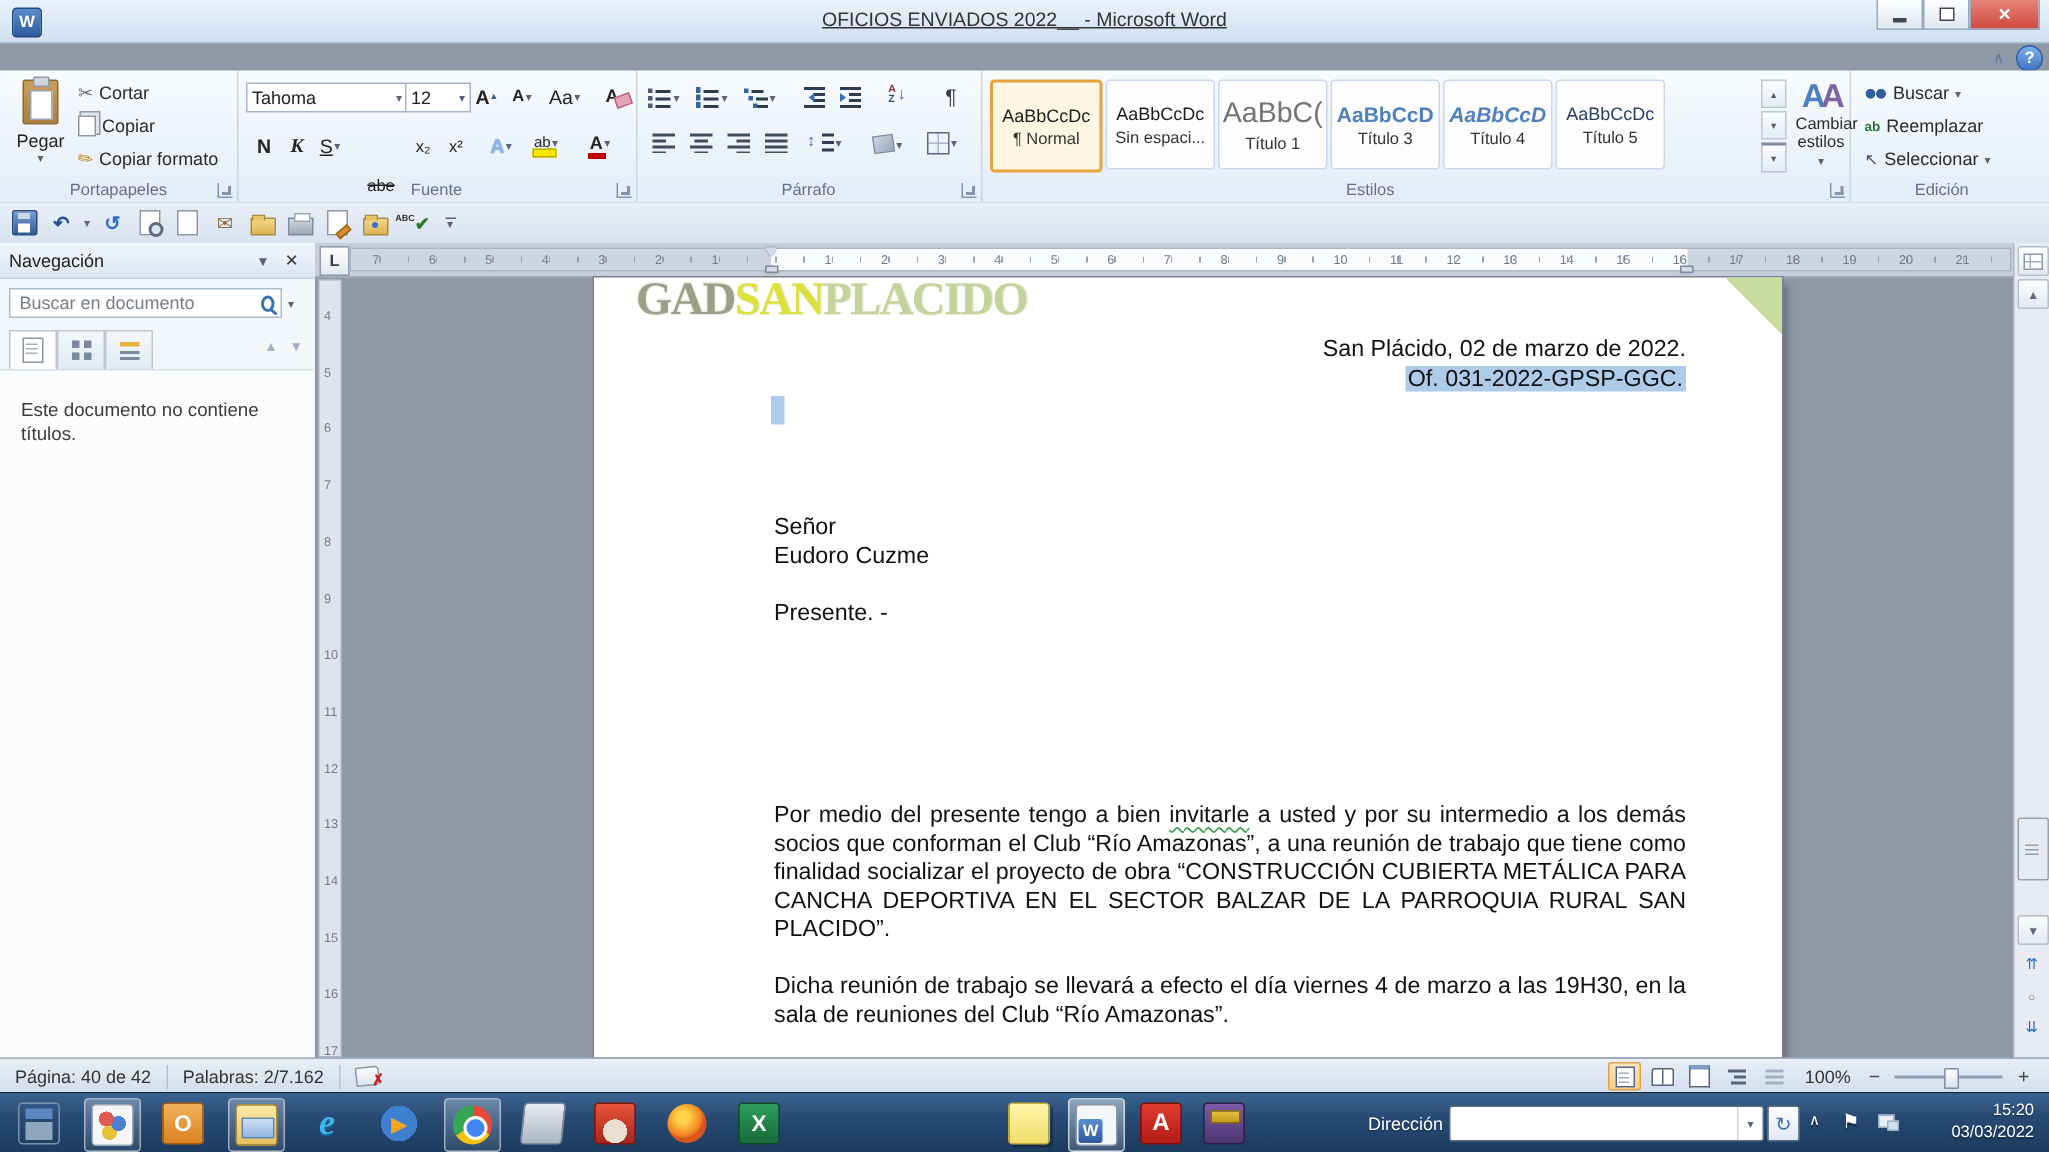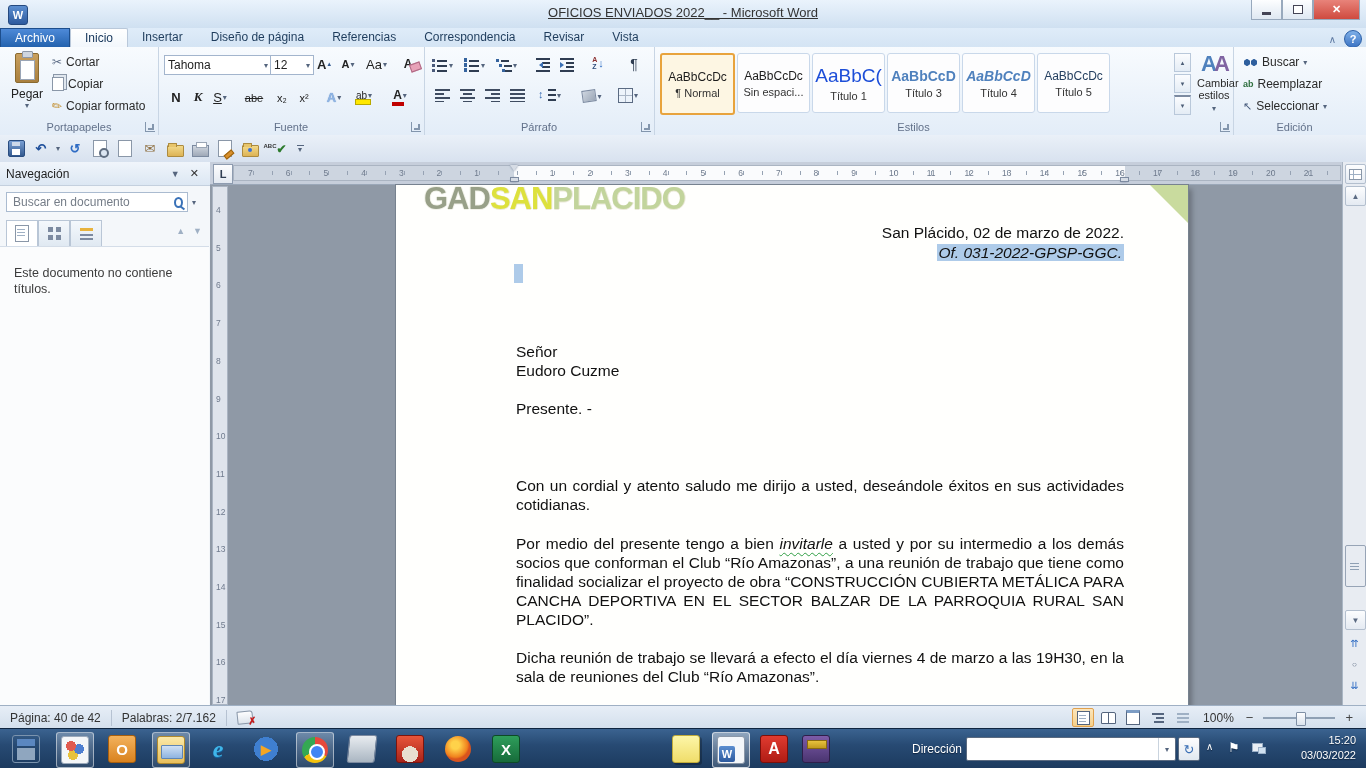--- a/index.html
+++ b/index.html
@@ -48,21 +48,21 @@
   .clipboard{width:22px;height:28px;background:linear-gradient(#c9a05e,#a97f3e);border:1px solid #8a6a30;border-radius:2px;position:relative;}
   .clipboard::before{content:'';position:absolute;left:4px;top:6px;width:13px;height:18px;background:#fff;border:1px solid #9aa5b5;}
   .clipboard::after{content:'';position:absolute;left:6px;top:-3px;width:9px;height:5px;background:#cfd6df;border:1px solid #8d98a8;border-radius:1px;}
   
   .combo{background:#fff;border:1px solid #a3b5cd;height:18px;display:flex;align-items:center;
     justify-content:space-between;padding:0 3px;font-size:12px;}
   .fbtn{height:20px;min-width:20px;display:flex;align-items:center;justify-content:center;gap:1px;font-size:13px;}
   .bold-n{font-weight:bold;}
   .ital-k{font-style:italic;font-family:"Liberation Serif",serif;font-weight:bold;}
   .und-s{text-decoration:underline;}
-  .strike-abe{text-decoration:line-through;font-size:11px;}
+  .strike-abe{text-decoration:line-through;font-size:11px;margin-top:26px;}
   .fx-a{font-weight:bold;color:#8fb4e3;text-shadow:0 0 1px #4a7fc1;}
   .hl-ab{font-size:10px;position:relative;}
   .hl-ab::after{content:'';position:absolute;left:-1px;bottom:-4px;width:14px;height:4px;background:#ffe800;border:1px solid #b9a900;}
   .fc-a{font-weight:bold;position:relative;font-size:12px;}
   .fc-a::after{content:'';position:absolute;left:-1px;bottom:-4px;width:12px;height:4px;background:#c00000;}
   .grow-shrink{font-weight:bold;font-size:13px;position:relative;}
   .tiny-up{position:absolute;right:-7px;top:-2px;font-size:7px;color:#33598f;}
   .eraser-a{position:relative;font-size:12px;font-weight:bold;}
   .eraser-a::after{content:'';position:absolute;right:-9px;bottom:0;width:9px;height:6px;background:#e8a2b8;border:1px solid #b06a85;transform:rotate(-20deg);}
   
@@ -106,21 +106,21 @@
   .ic-shade{width:12px;height:10px;background:linear-gradient(135deg,#cfd6e0,#9aa6b6);border:1px solid #7c8aa0;transform:rotate(-8deg);}
   .ic-borders{width:13px;height:13px;border:1px solid #5a6a82;background-repeat:no-repeat;background-image:
     linear-gradient(#aab6c6,#aab6c6),linear-gradient(#aab6c6,#aab6c6);
     background-size:13px 1px,1px 13px;background-position:0 6px,6px 0;}
   
   .stylecell{width:71px;height:58px;border:1px solid #c9d8ea;border-radius:3px;background:#fdfdfe;
     display:flex;flex-direction:column;align-items:center;justify-content:center;gap:3px;}
   .stylecell.sel{border:2px solid #e8a33d;background:#fdf6e3;}
   .sprev{font-size:12px;color:#1c1c1c;white-space:nowrap;}
   .sname{font-size:11px;color:#333;white-space:nowrap;}
-  .sp-t1{font-size:19px;color:#1d4ed8;}
+  .sp-t1{font-size:19px;color:#737373;}
   .sp-t2{font-size:18px;color:#4f81bd;}
   .sp-t3{font-size:14px;color:#4f81bd;font-weight:bold;}
   .sp-t4{font-size:14px;color:#4f81bd;font-weight:bold;font-style:italic;}
   .sp-t5{font-size:12px;color:#243f60;}
   .gsb{width:15px;height:17px;border:1px solid #b9c8da;background:linear-gradient(#fbfcfe,#e4ecf5);
     display:flex;align-items:center;justify-content:center;font-size:7px;color:#4c5d76;}
   .bigAA{font-size:22px;font-weight:bold;color:#4f81bd;letter-spacing:-3px;}
   .bigAA .a2{color:#8064a2;}
   
   .binoc{width:15px;height:9px;background:
@@ -197,30 +197,30 @@
   .ind-first{position:absolute;left:276px;top:-1px;width:0;height:0;border:4px solid transparent;border-top:6px solid #d6dce5;filter:drop-shadow(0 0 1px #7c8aa0);}
   .ind-hang{position:absolute;left:276px;top:7px;width:0;height:0;border:4px solid transparent;border-bottom:5px solid #d6dce5;filter:drop-shadow(0 0 1px #7c8aa0);}
   .ind-box{position:absolute;left:276.5px;top:12px;width:7px;height:3px;background:#d6dce5;outline:1px solid #7c8aa0;}
   .ind-right{position:absolute;left:886px;top:7px;width:0;height:0;border:4px solid transparent;border-bottom:5px solid #d6dce5;filter:drop-shadow(0 0 1px #7c8aa0);}
   .ind-rbox{position:absolute;left:886.5px;top:12px;width:7px;height:3px;background:#d6dce5;outline:1px solid #7c8aa0;}
   #v-ruler{left:2px;top:24px;width:16px;height:519px;background:#dfe4ec;border:1px solid #aab4c2;box-sizing:border-box;position:absolute;}
   #page{left:186px;top:23px;width:792px;height:520px;background:#fffffd;
     box-shadow:0 0 0 1px #77828f,4px 4px 5px rgba(0,0,0,.25);}
   #page-corner{right:0;top:0;width:0;height:0;border-top:38px solid #c9db9e;border-left:38px solid transparent;}
   
-  #logo{left:28px;top:-4px;font-family:Liberation Sans, sans-serif;font-weight:800;font-size:31px;letter-spacing:-1px;white-space:nowrap;}
+  #logo{left:28px;top:-4px;font-family:Liberation Serif, serif;font-weight:800;font-size:31px;letter-spacing:-1px;white-space:nowrap;}
   #logo .p1{color:#98a088;text-shadow:0 1px 0 #f2f2ea,1px 0 0 #f2f2ea,-1px 0 0 #f2f2ea,0 -1px 0 #f2f2ea;}
   #logo .p2{color:#dde13d;text-shadow:0 1px 0 #eceadb,1px 0 0 #eceadb;}
   #logo .p3{color:#c2d49c;text-shadow:0 1px 0 #eceadb,1px 0 0 #eceadb;}
   .docline{position:absolute;left:120px;right:64px;font-size:15.5px;line-height:19px;color:#111;}
   .rightal{text-align:right;}
-  .hl{background:#aecbe9;padding:0 2px;font-style:italic;}
+  .hl{background:#aecbe9;padding:0 2px;}
   #sel-block{left:118px;top:79px;width:9px;height:19px;background:#aecbe9;}
   .just{text-align:justify;}
-  .misspell{text-decoration:underline wavy #2f9e44 1px;text-underline-offset:3px;font-style:italic;}
+  .misspell{text-decoration:underline wavy #2f9e44 1px;text-underline-offset:3px;}
 
   
   #vscroll{left:1342px;top:162px;width:24px;height:543px;background:#e8ecf2;border-left:1px solid #aab6c4;}
   .scbtn{position:absolute;left:2px;width:19px;height:18px;border:1px solid #b3bfce;border-radius:2px;
     background:linear-gradient(#fcfdfe,#e4eaf2);display:flex;align-items:center;justify-content:center;color:#5a6a82;font-size:8px;}
   #sc-ruler-toggle .mini-ruler{width:11px;height:9px;background:#fff;border:1px solid #8a97a8;background-image:
     linear-gradient(#9fb0c4,#9fb0c4),linear-gradient(#9fb0c4,#9fb0c4);background-size:1px 9px,11px 1px;
     background-position:3px 0,0 4px;background-repeat:no-repeat;}
   #sc-thumb{position:absolute;left:2px;top:383px;width:19px;height:40px;border:1px solid #97a4b6;border-radius:2px;
     background:linear-gradient(90deg,#f4f7fa,#d9e1ea);background-image:linear-gradient(#8fa0b4,#8fa0b4),linear-gradient(#8fa0b4,#8fa0b4),linear-gradient(#8fa0b4,#8fa0b4);
@@ -306,30 +306,20 @@
       <div class="capbtn">
           <span class="min-bar"></span>
         </div>
       <div class="capbtn">
           <span class="rest-ic"></span>
         </div>
       <div class="capbtn" id="close-btn">✕</div>
     </div>
   </div>
 
-  <div id="tabsrow" class="abs">
-    <span class="rtab file">Archivo</span>
-    <span class="rtab active">Inicio</span>
-    <span class="rtab">Insertar</span>
-    <span class="rtab">Diseño de página</span>
-    <span class="rtab">Referencias</span>
-    <span class="rtab">Correspondencia</span>
-    <span class="rtab">Revisar</span>
-    <span class="rtab">Vista</span>
-  </div>
   <div id="ribbon-right" class="abs">
     <span id="collapse-ribbon">∧</span>
     <span id="help-btn">?</span>
   </div>
 
   <div id="ribbon" class="abs">
 
     <div class="rgroup" style="left:0;width:158px;">
       <div id="paste-big" class="abs">
         <span class="clipboard"></span>
@@ -654,21 +644,20 @@
       </div>
       <div class="docline rightal" style="top:38px;text-align:right;">San Plácido, 02 de marzo de 2022.</div>
       <div class="docline rightal" style="top:58px;"><span class="hl">Of. 031-2022-GPSP-GGC.</span></div>
       <div id="sel-block" class="abs"></div>
       <div class="docline" style="top:157px;">
         <span>Señor</span><br>
         <span>Eudoro Cuzme</span><br>
         <br>
         <span>Presente. -</span>
       </div>
-      <div class="docline just" style="top:291px;">Con un cordial y atento saludo me dirijo a usted, deseándole éxitos en sus actividades cotidianas.</div>
       <div class="docline just" style="top:349px;">
         <span>Por medio del presente tengo a bien </span><span class="misspell">invitarle</span><span> a usted y por su intermedio a los demás socios que conforman el Club “Río Amazonas”, a una reunión de trabajo que tiene como finalidad socializar el proyecto de obra “CONSTRUCCIÓN CUBIERTA METÁLICA PARA CANCHA DEPORTIVA EN EL SECTOR BALZAR DE LA PARROQUIA RURAL SAN PLACIDO”.</span>
       </div>
       <div class="docline just" style="top:463px;">Dicha reunión de trabajo se llevará a efecto el día viernes 4 de marzo a las 19H30, en la sala de reuniones del Club “Río Amazonas”.</div>
     </div>
   </div>
 
   <div id="vscroll" class="abs">
     <div class="scbtn" id="sc-ruler-toggle" style="top:2px;">
         <span class="mini-ruler"></span>

